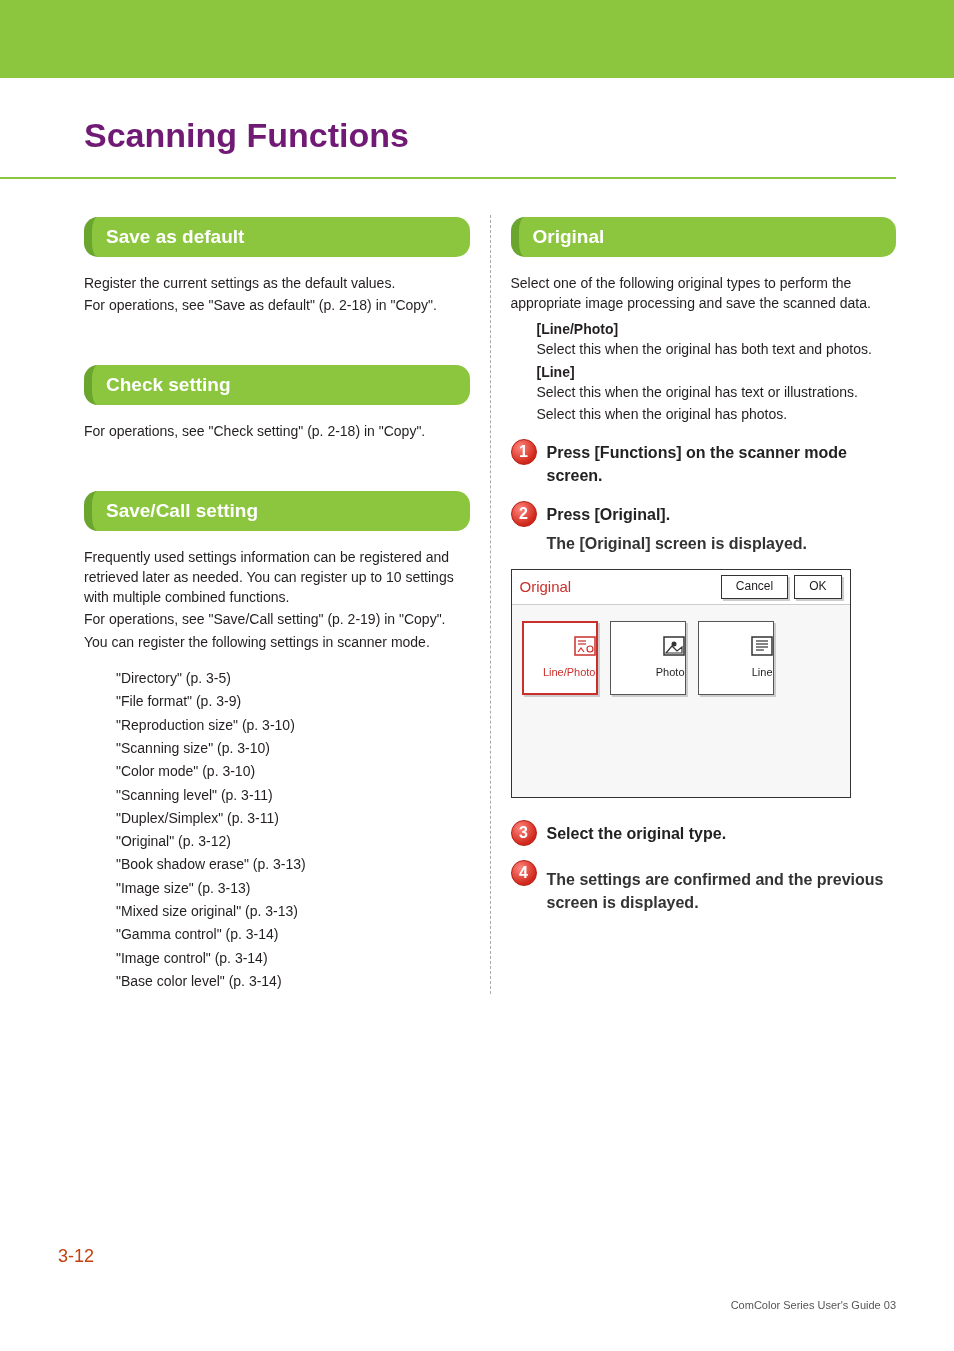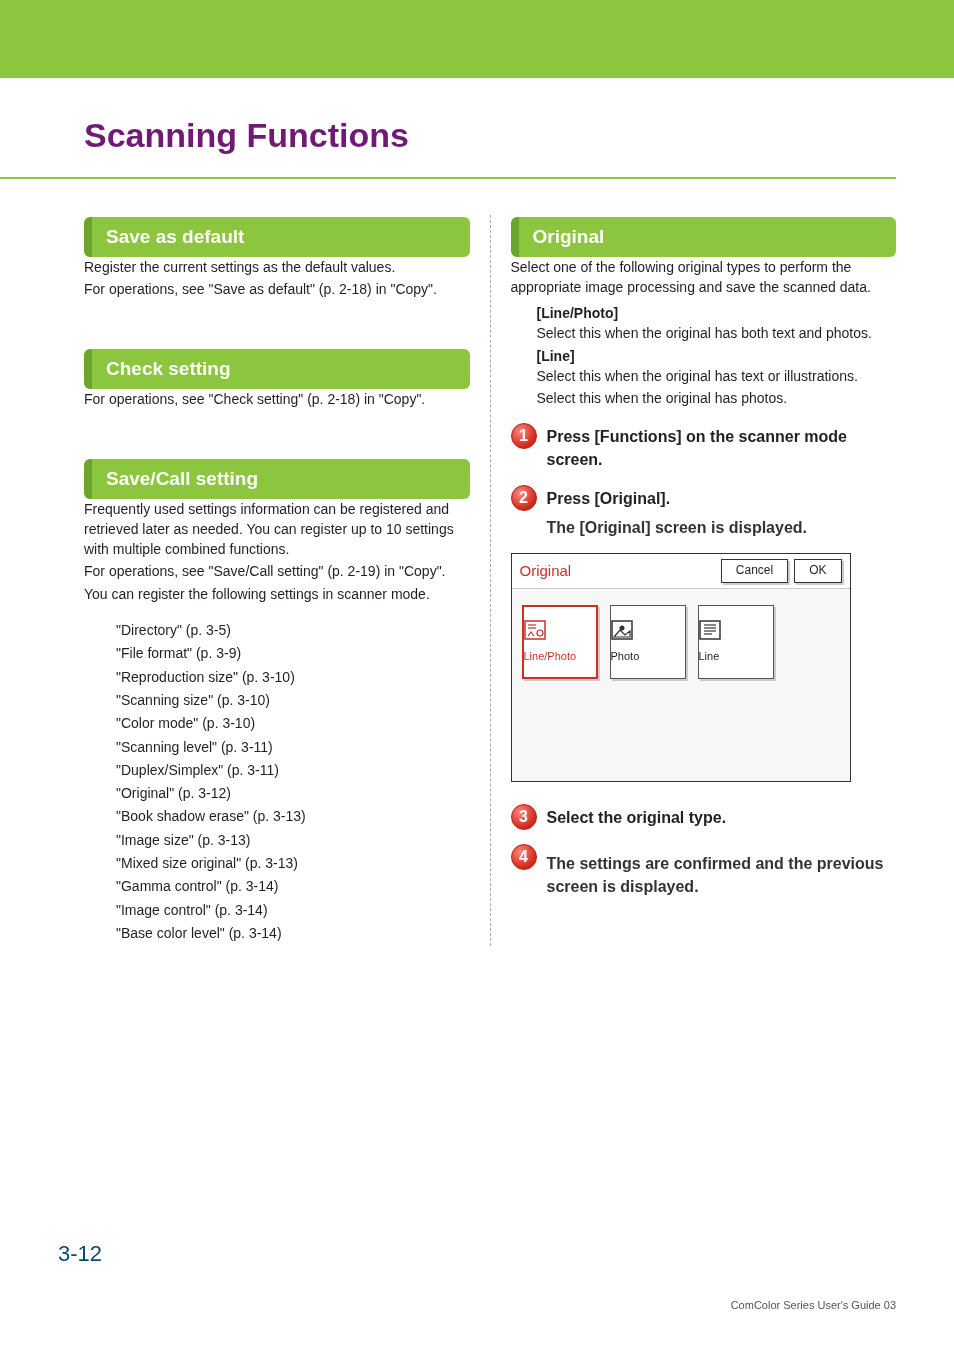--- a/index.html
+++ b/index.html
@@ -33,25 +33,26 @@
     flex: 1;
     font-size: 14px;
     line-height: 1.45;
     color: #231f20;
   }
   .col-left { padding-right: 20px; border-right: 1.5px dashed #aaa; }
   .col-right { padding-left: 20px; }
   .section-pill {
     background: #8cc63f;
     border-left: 8px solid #6aa52e;
-    border-radius: 6px;
+    border-radius: 14px;
     padding: 6px 14px;
     color: #fff;
     font-size: 19px;
     font-weight: bold;
+    margin-bottom: 16px;
     margin-top: 2px;
   }
   .para { margin-bottom: 2px; }
   .gap-lg { height: 46px; }
   .indent-block { padding-left: 26px; margin-top: 6px; }
   .indent-block .item-bold { font-weight: bold; margin-top: 2px; }
   .indent-block .item-desc { margin-bottom: 2px; }
   .settings-list { padding-left: 32px; margin-top: 16px; }
   .settings-list div { margin-bottom: 3px; }
   .step { display: flex; align-items: flex-start; gap: 10px; margin-top: 14px; }
@@ -99,33 +100,33 @@
     height: 192px;
   }
   .opt-row { display: flex; gap: 12px; }
   .opt {
     width: 76px; height: 74px;
     border: 1.5px solid #555;
     background: #fff;
     box-shadow: 2px 2px 0 #ccc;
     display: flex;
     flex-direction: column;
-    align-items: flex-start;
+    align-items: flex-end;
     justify-content: center;
     font-size: 11px;
     gap: 8px;
   }
   .opt.selected { border: 2px solid #c9302c; color: #c9302c; }
   .opt-icon { width: 22px; height: 22px; display:flex; align-items:center; justify-content:center; }
   .page-num {
     position: absolute;
     left: 58px;
     bottom: 84px;
-    font-size: 22px;
-    color: #0c4a6e;
+    font-size: 18px;
+    color: #c2410c;
   }
   .footer {
     position: absolute;
     right: 58px;
     bottom: 40px;
     font-size: 11px;
     color: #555;
   }
 </style>
 </head>

